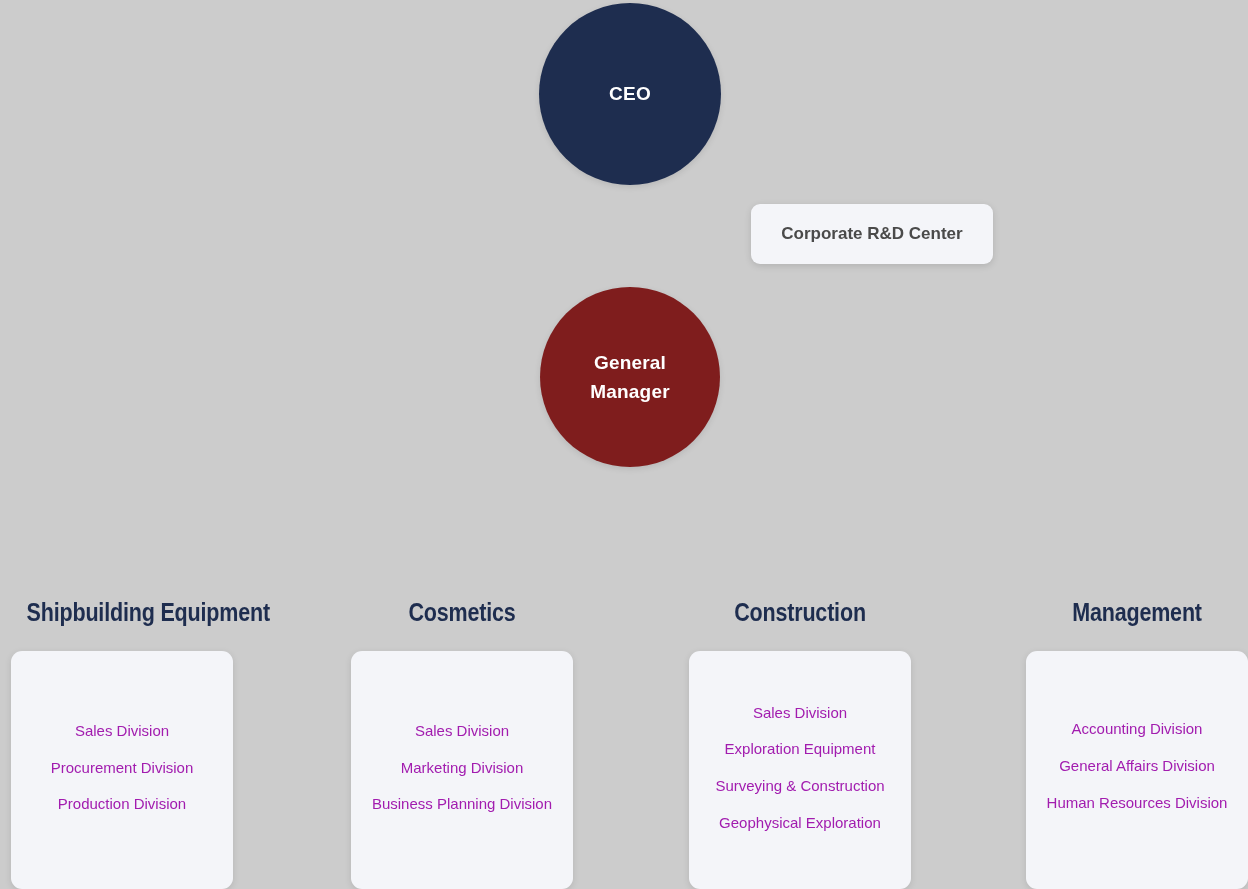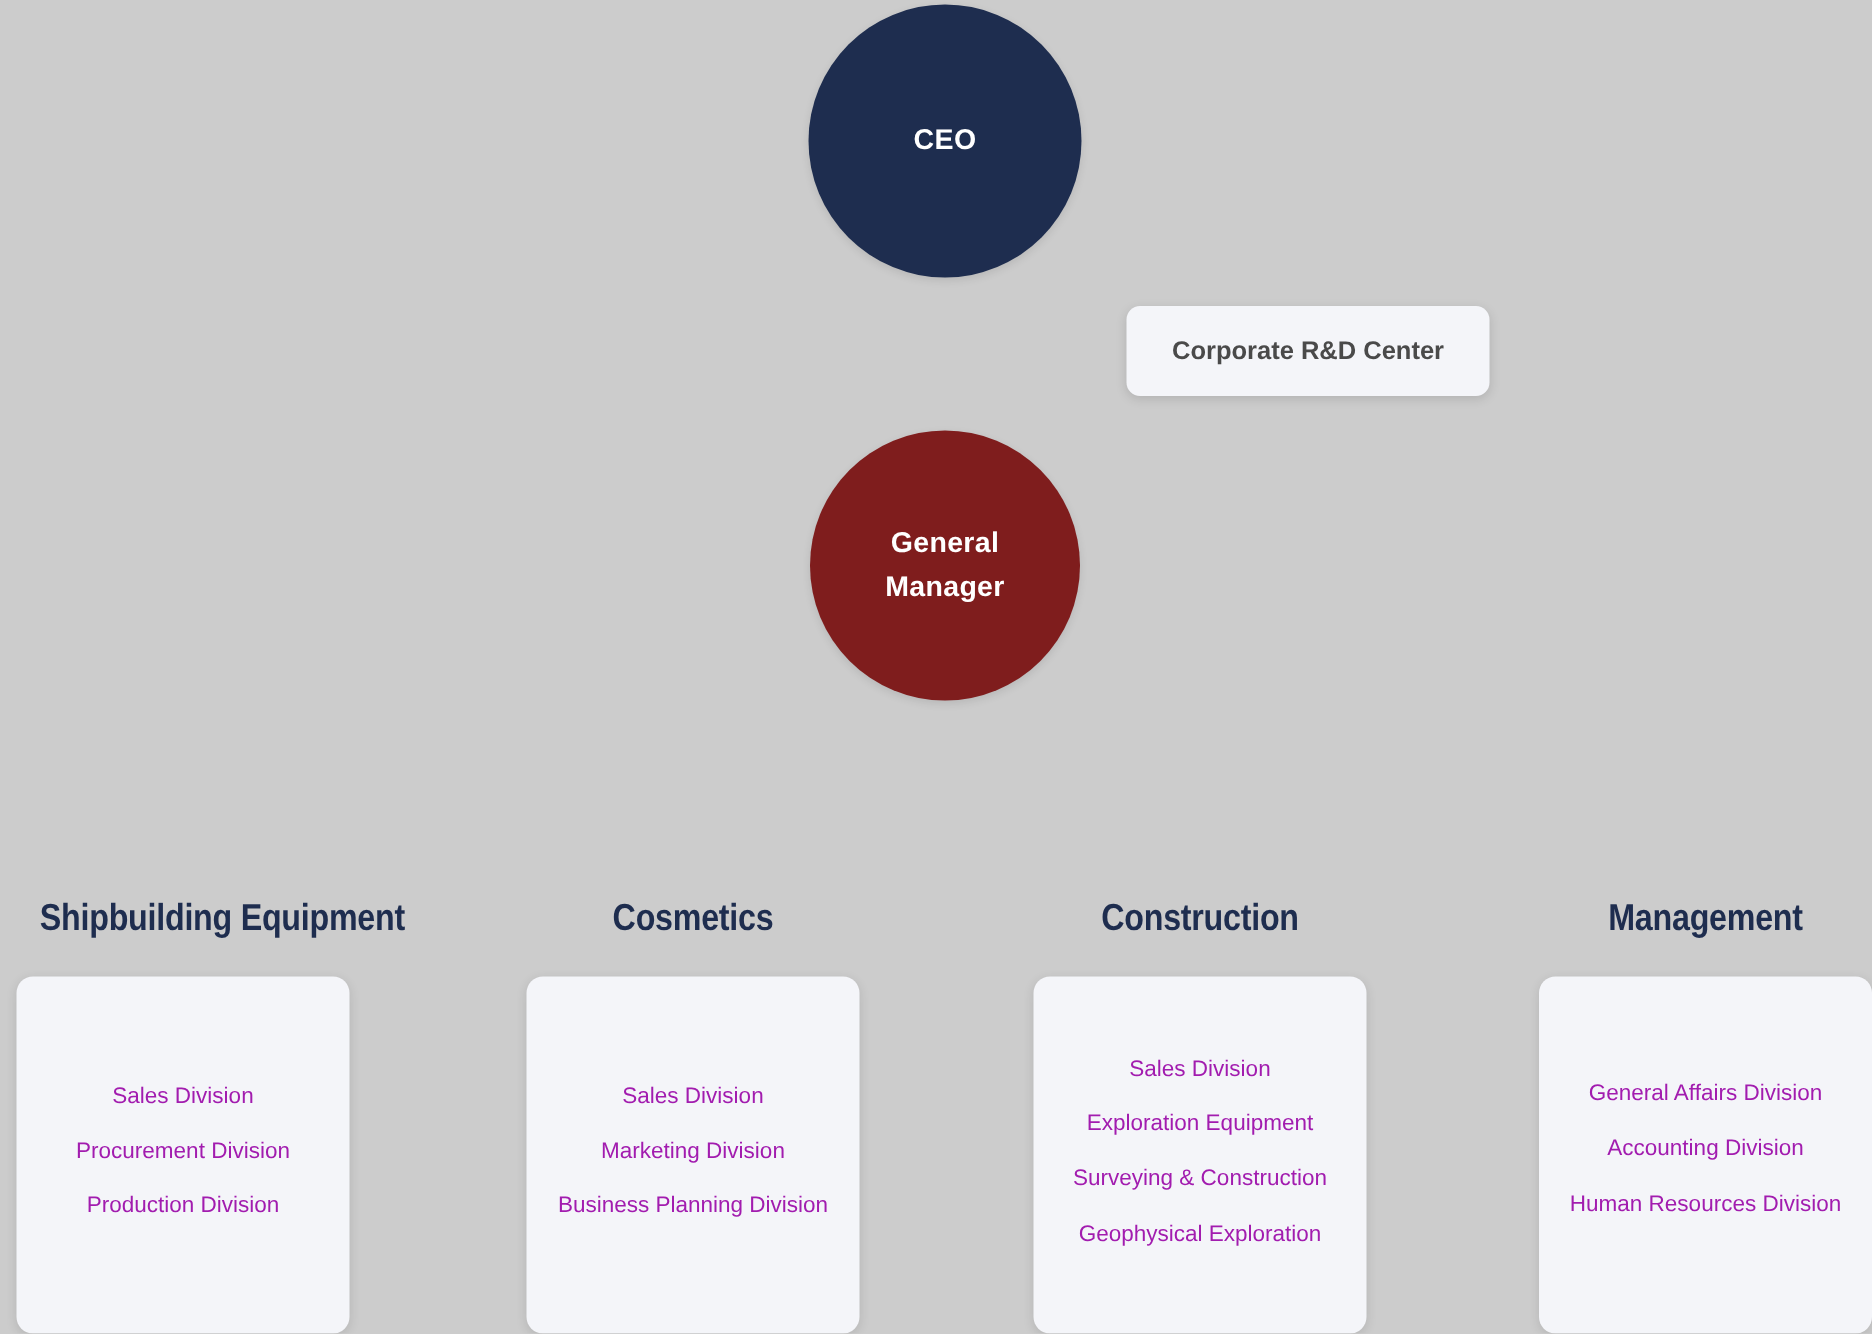--- a/index.html
+++ b/index.html
@@ -196,20 +196,20 @@
         <div class="division-item">Sales Division</div>
         <div class="division-item">Exploration Equipment</div>
         <div class="division-item">Surveying &amp; Construction</div>
         <div class="division-item">Geophysical Exploration</div>
       </div>
     </div>
 
     <div class="unit-column col-3">
       <div class="unit-title">Management</div>
       <div class="unit-card card-3">
+        <div class="division-item">Accounting Division</div>
         <div class="division-item">General Affairs Division</div>
-        <div class="division-item">Accounting Division</div>
         <div class="division-item">Human Resources Division</div>
       </div>
     </div>
 
   </div>
 </div>
 
 </body></html>

